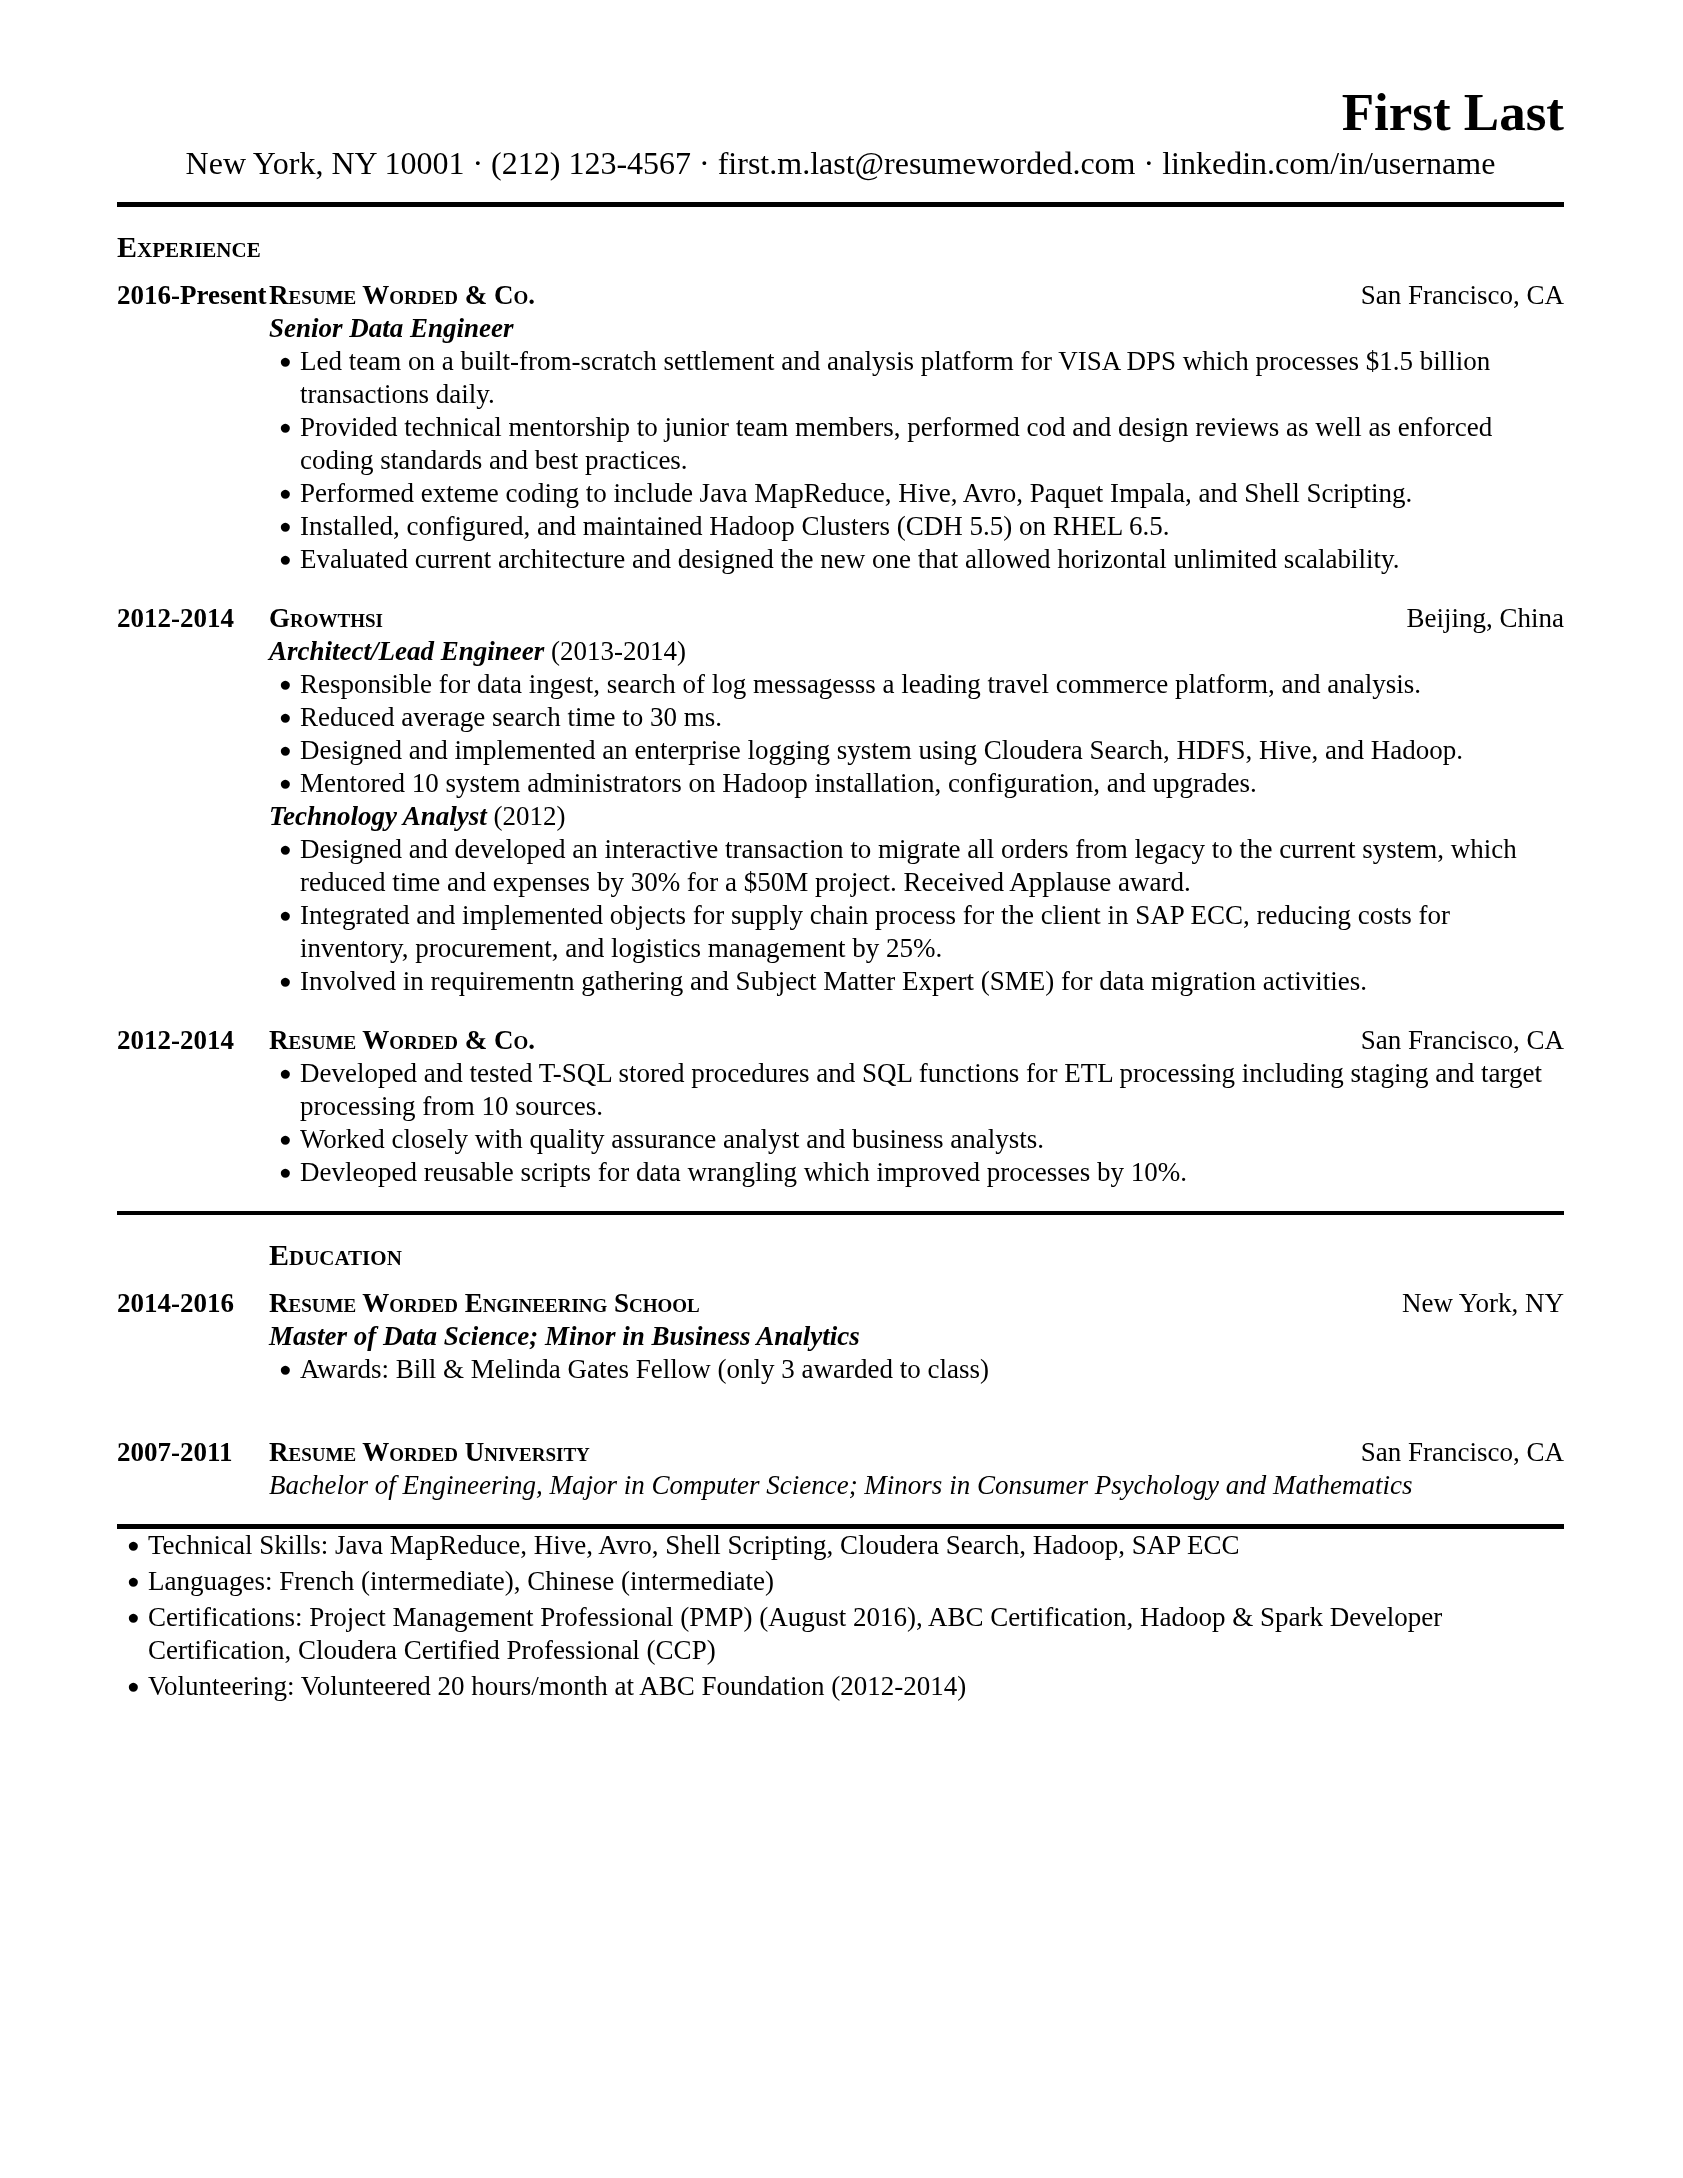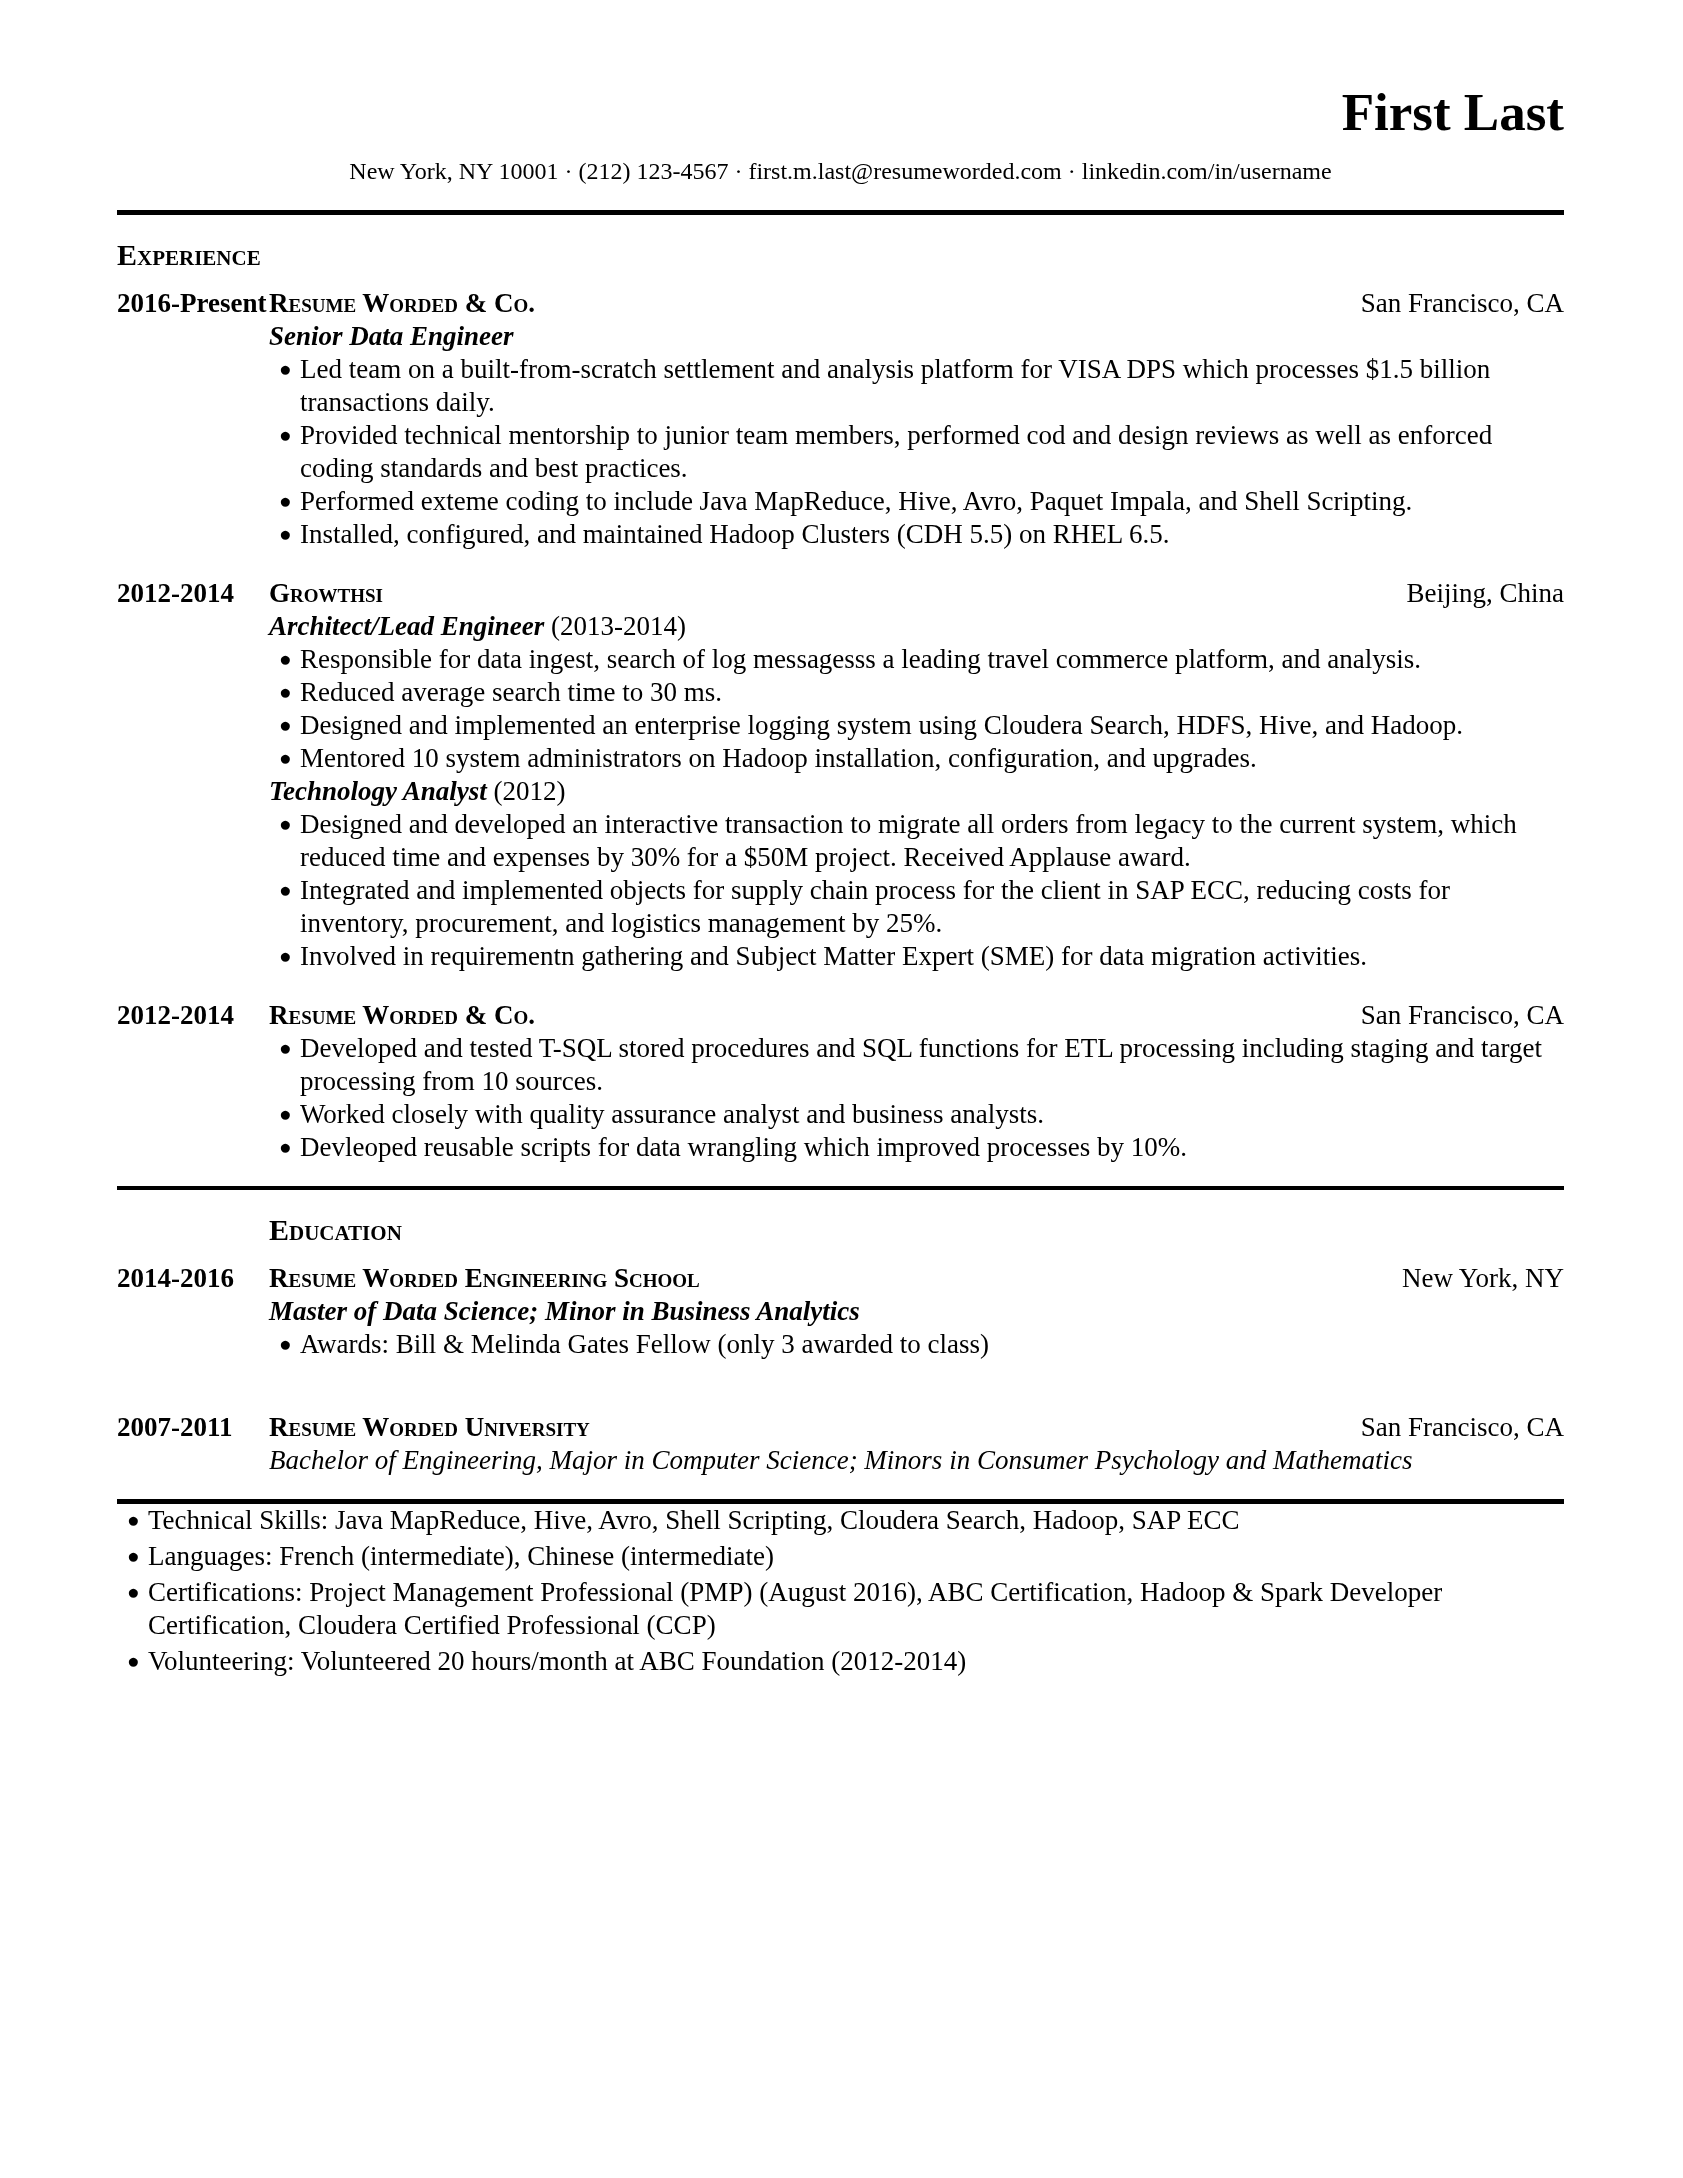--- a/index.html
+++ b/index.html
@@ -19,22 +19,22 @@
     height: 2178px;
     padding: 83px 119px 0 117px;
   }
   .name {
     font-size: 53px;
     line-height: 59px;
     font-weight: 700;
     text-align: right;
   }
   .contact {
-    margin-top: 12px;
-    font-size: 24px;
+    margin-top: 4px;
+    font-size: 32px;
     line-height: 34px;
     text-align: center;
   }
   .rule {
     border: none;
     border-top: 5px solid #000;
     margin: 22px 0 0 0;
   }
   .rule.thin { border-top-width: 4px; }
   .sec-heading {
@@ -106,20 +106,21 @@
         <span class="location">San Francisco, CA</span>
       </div>
       <div class="entry-body">
         <div class="role">
           <p class="role-title"><span class="t">Senior Data Engineer</span><span class="ts"></span></p>
           <ul class="bullets">
             <li>Led team on a built-from-scratch settlement and analysis platform for VISA DPS which processes $1.5 billion transactions daily.</li>
             <li>Provided technical mentorship to junior team members, performed cod and design reviews as well as enforced coding standards and best practices.</li>
             <li>Performed exteme coding to include Java MapReduce, Hive, Avro, Paquet Impala, and Shell Scripting.</li>
             <li>Installed, configured, and maintained Hadoop Clusters (CDH 5.5) on RHEL 6.5.</li>
+            <li>Evaluated current architecture and designed the new one that allowed horizontal unlimited scalability.</li>
           </ul>
         </div>
       </div>
     </div>
 
     <div class="entry">
       <div class="entry-head">
         <span class="dates">2012-2014</span>
         <span class="company">Growthsi</span>
         <span class="location">Beijing, China</span>

